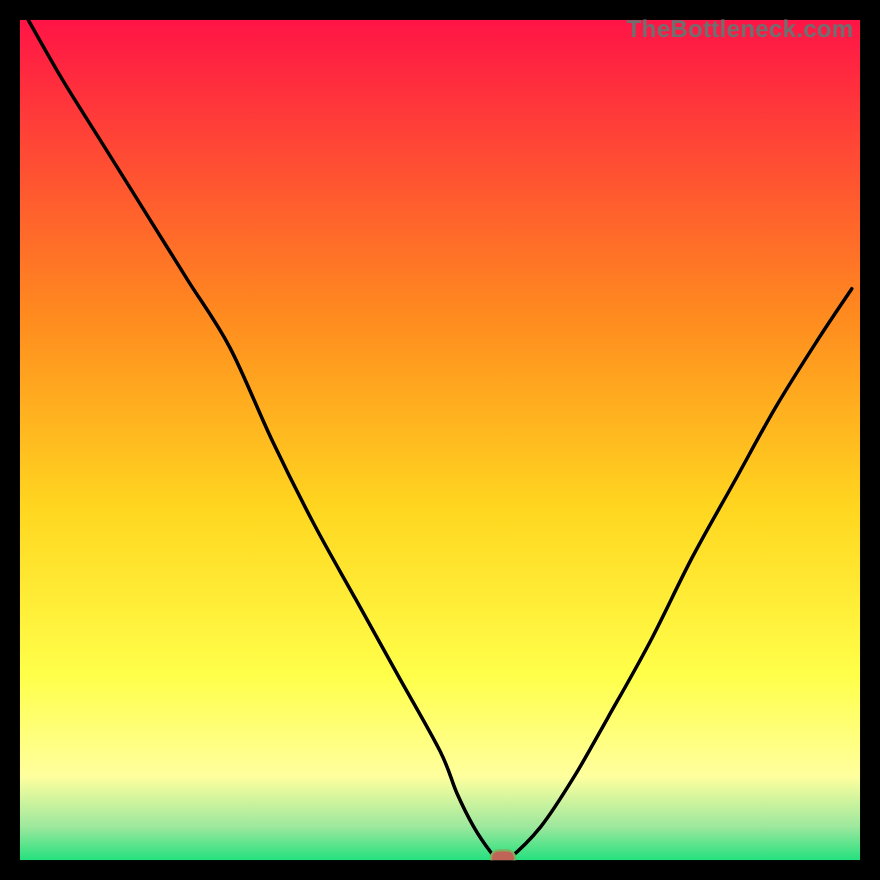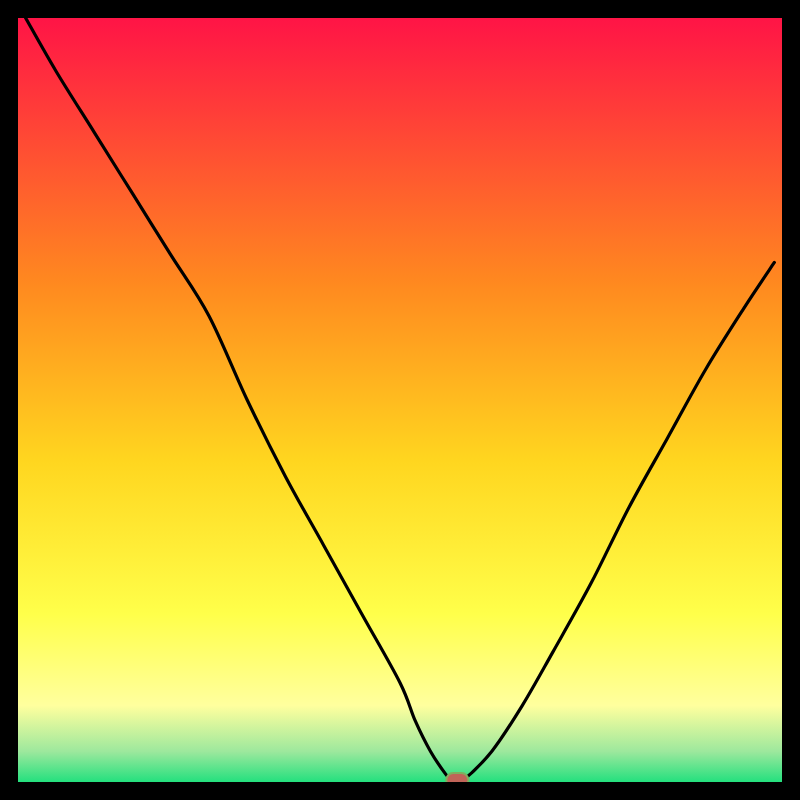--- a/index.html
+++ b/index.html
@@ -37,20 +37,21 @@
     height: 764px;
   }
   svg {
     display: block;
   }
 </style>
 </head>
 <body>
 
 <div class="frame">
+  <div class="watermark">TheBottleneck.com</div>
   <svg class="plot" viewBox="0 0 764 764" preserveAspectRatio="none">
     <defs>
       <linearGradient id="bg-grad" x1="0" y1="0" x2="0" y2="1">
           <stop offset="0%" stop-color="#ff1446"></stop>
           <stop offset="35%" stop-color="#ff8a1f"></stop>
           <stop offset="58%" stop-color="#ffd61f"></stop>
           <stop offset="78%" stop-color="#ffff4a"></stop>
           <stop offset="90%" stop-color="#ffff9e"></stop>
           <stop offset="96%" stop-color="#9de89d"></stop>
           <stop offset="100%" stop-color="#24e07e"></stop>

